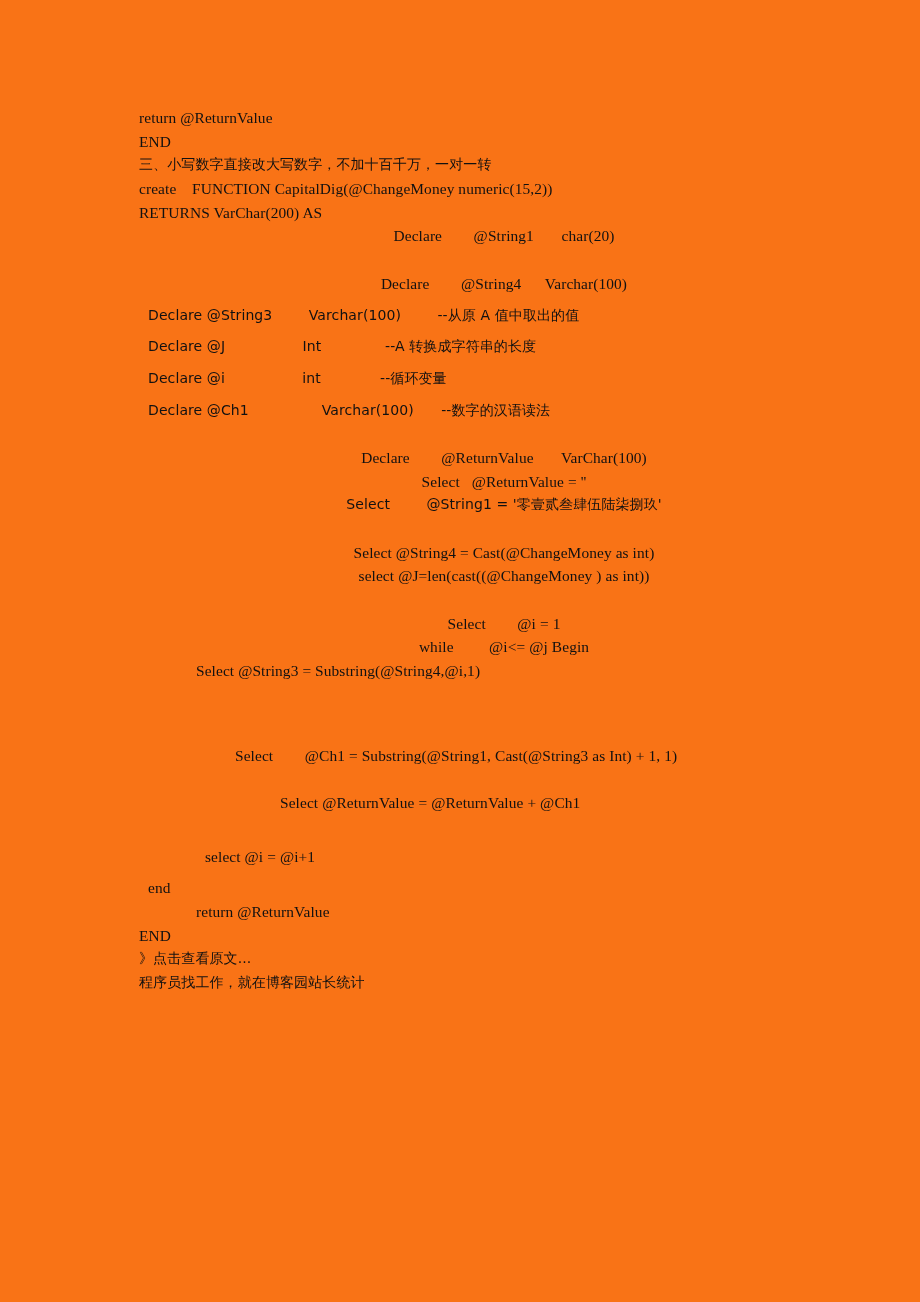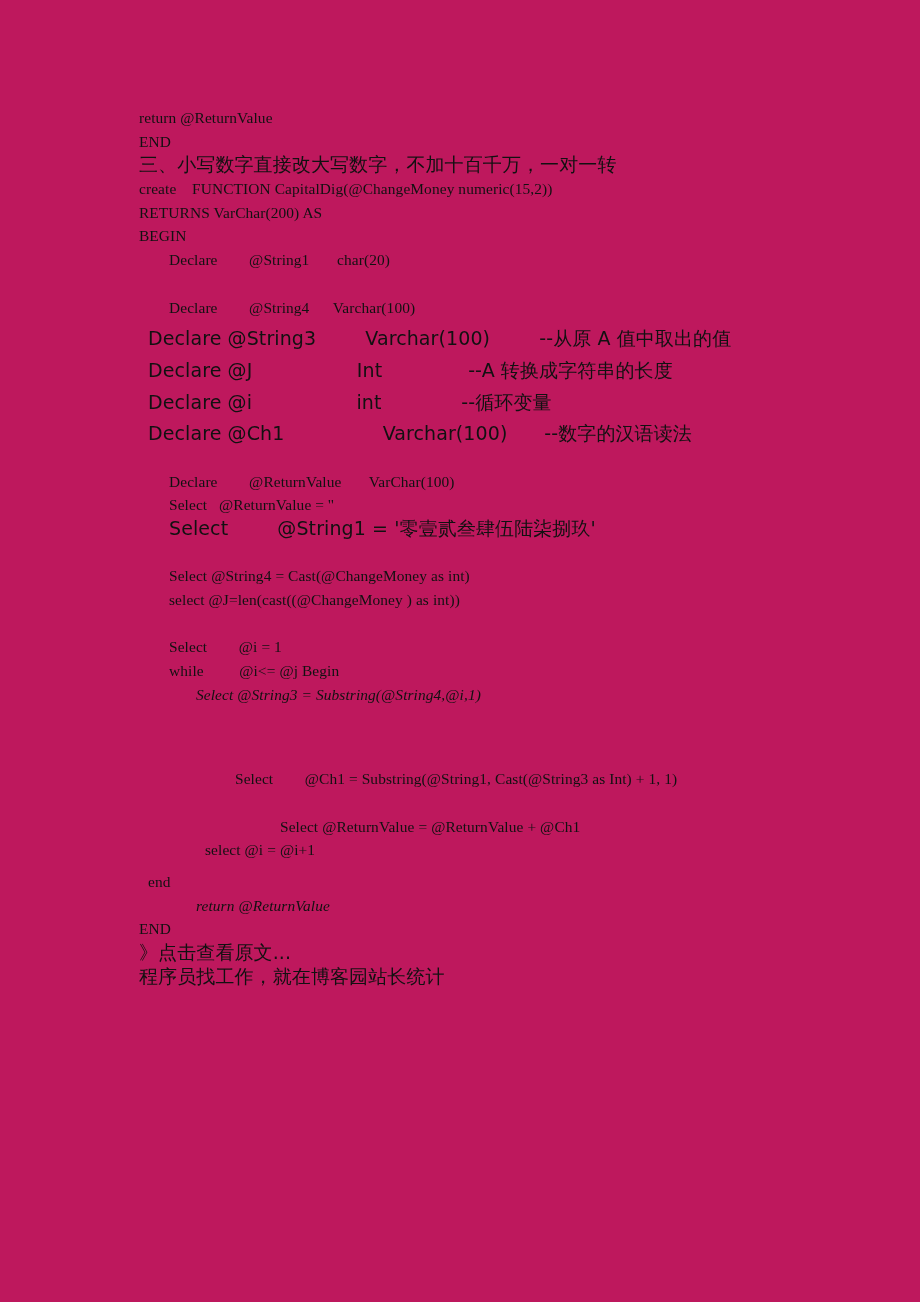--- a/index.html
+++ b/index.html
@@ -16,21 +16,21 @@
     font-family: "Liberation Serif", "DejaVu Serif", serif;
     color: #000000;
     -webkit-font-smoothing: none;
   }
   #page {
     position: absolute;
     left: 0;
     top: 0;
     width: 920px;
     height: 1302px;
-    background: #be185d;
+    background: #f97316;
   }
   #doc-body {
     position: absolute;
     left: 139px;
     top: 106px;
     width: 700px;
   }
   .line {
     display: block;
     height: 23.7px;
@@ -39,44 +39,43 @@
     white-space: pre;
     letter-spacing: 0.1px;
     color: #111111;
   }
   .line.blank {
     height: 23.7px;
   }
   
   .ind-0  { padding-left: 0px; }
   .ind-1  { padding-left: 9px; margin-top: 8px; }
-  .ind-2  { padding-left: 30px; }
-  .ind-3  { padding-left: 57px; font-style: italic; }
-  .ind-4  { padding-left: 66px; }
+  .ind-2  { padding-left: 30px; text-align: center; }
+  .ind-3  { padding-left: 57px; }
+  .ind-4  { padding-left: 66px; margin-top: 30px; }
   .ind-5  { padding-left: 96px; margin-top: 37px; }
   .ind-6  { padding-left: 141px; }
   .cjk {
     font-family: "DejaVu Sans", "Liberation Sans", sans-serif;
-    font-size: 19px;
+    font-size: 14px;
   }
   .mixed {
     font-family: "Liberation Serif", "DejaVu Serif", serif;
   }
 </style>
 </head>
 <body>
 
 <div id="page">
   <div id="doc-body">
       <span class="line ind-0 mixed">return @ReturnValue</span>
       <span class="line ind-0 mixed">END</span>
       <span class="line ind-0 cjk">三、小写数字直接改大写数字，不加十百千万，一对一转</span>
       <span class="line ind-0 mixed">create    FUNCTION CapitalDig(@ChangeMoney numeric(15,2))</span>
       <span class="line ind-0 mixed">RETURNS VarChar(200) AS</span>
-      <span class="line ind-0 mixed">BEGIN</span>
       <span class="line ind-2 mixed">Declare        @String1       char(20)</span>
       <span class="line ind-0 blank mixed"></span>
       <span class="line ind-2 mixed">Declare        @String4      Varchar(100)</span>
       <span class="line ind-1 cjk">Declare @String3        Varchar(100)        --从原 A 值中取出的值</span>
       <span class="line ind-1 cjk">Declare @J                 Int              --A 转换成字符串的长度</span>
       <span class="line ind-1 cjk">Declare @i                 int             --循环变量</span>
       <span class="line ind-1 cjk">Declare @Ch1                Varchar(100)      --数字的汉语读法</span>
       <span class="line ind-0 blank mixed"></span>
       <span class="line ind-2 mixed">Declare        @ReturnValue       VarChar(100)</span>
       <span class="line ind-2 mixed">Select   @ReturnValue = ''</span>

